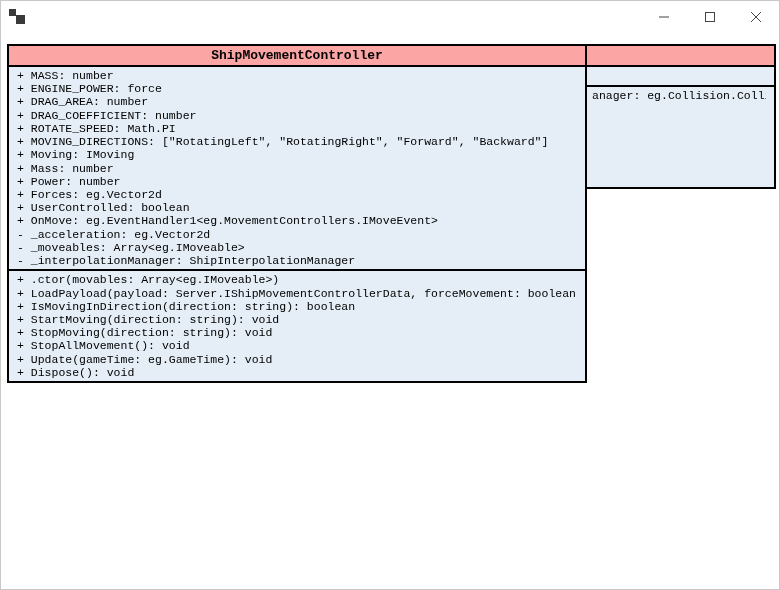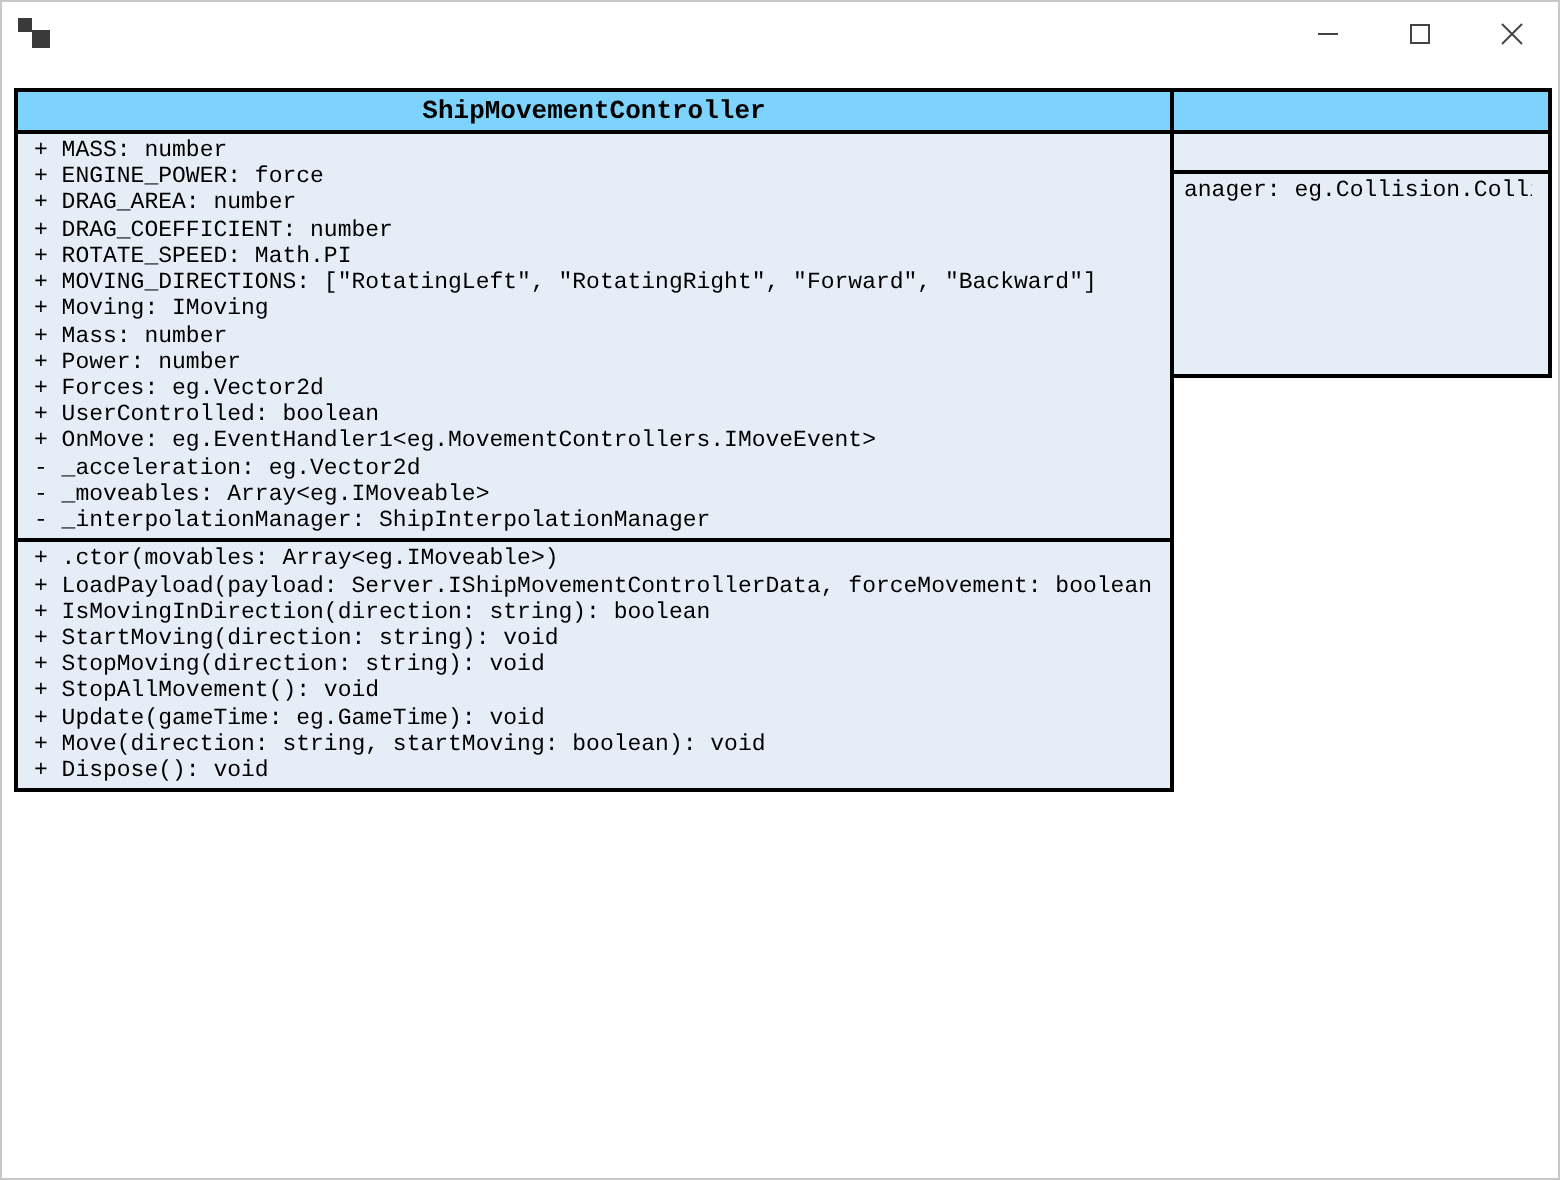--- a/index.html
+++ b/index.html
@@ -50,21 +50,21 @@
     position: absolute;
     background: #e5eef7;
     border: 2px solid #000000;
   }
   .uml-title {
     text-align: center;
     font-weight: bold;
     font-size: 13px;
     padding: 2px 4px;
     border-bottom: 2px solid #000;
-    background: #7dd3fc;
+    background: #fca5a5;
   }
   .uml-section {
     border-bottom: 2px solid #000;
     padding: 2px 8px;
   }
   .uml-section:last-child { border-bottom: none; }
   .uml-line {
     white-space: pre;
     line-height: 1.15;
     font-size: 11.5px;
@@ -150,18 +150,17 @@
         <div class="uml-line">- _interpolationManager: ShipInterpolationManager</div>
       </div>
     <div class="uml-section" id="fg-methods">
         <div class="uml-line">+ .ctor(movables: Array&lt;eg.IMoveable&gt;)</div>
         <div class="uml-line">+ LoadPayload(payload: Server.IShipMovementControllerData, forceMovement: boolean): void</div>
         <div class="uml-line">+ IsMovingInDirection(direction: string): boolean</div>
         <div class="uml-line">+ StartMoving(direction: string): void</div>
         <div class="uml-line">+ StopMoving(direction: string): void</div>
         <div class="uml-line">+ StopAllMovement(): void</div>
         <div class="uml-line">+ Update(gameTime: eg.GameTime): void</div>
-        <div class="uml-line">+ Move(direction: string, startMoving: boolean): void</div>
         <div class="uml-line">+ Dispose(): void</div>
       </div>
   </div>
 
 </div>
 
 </body></html>

